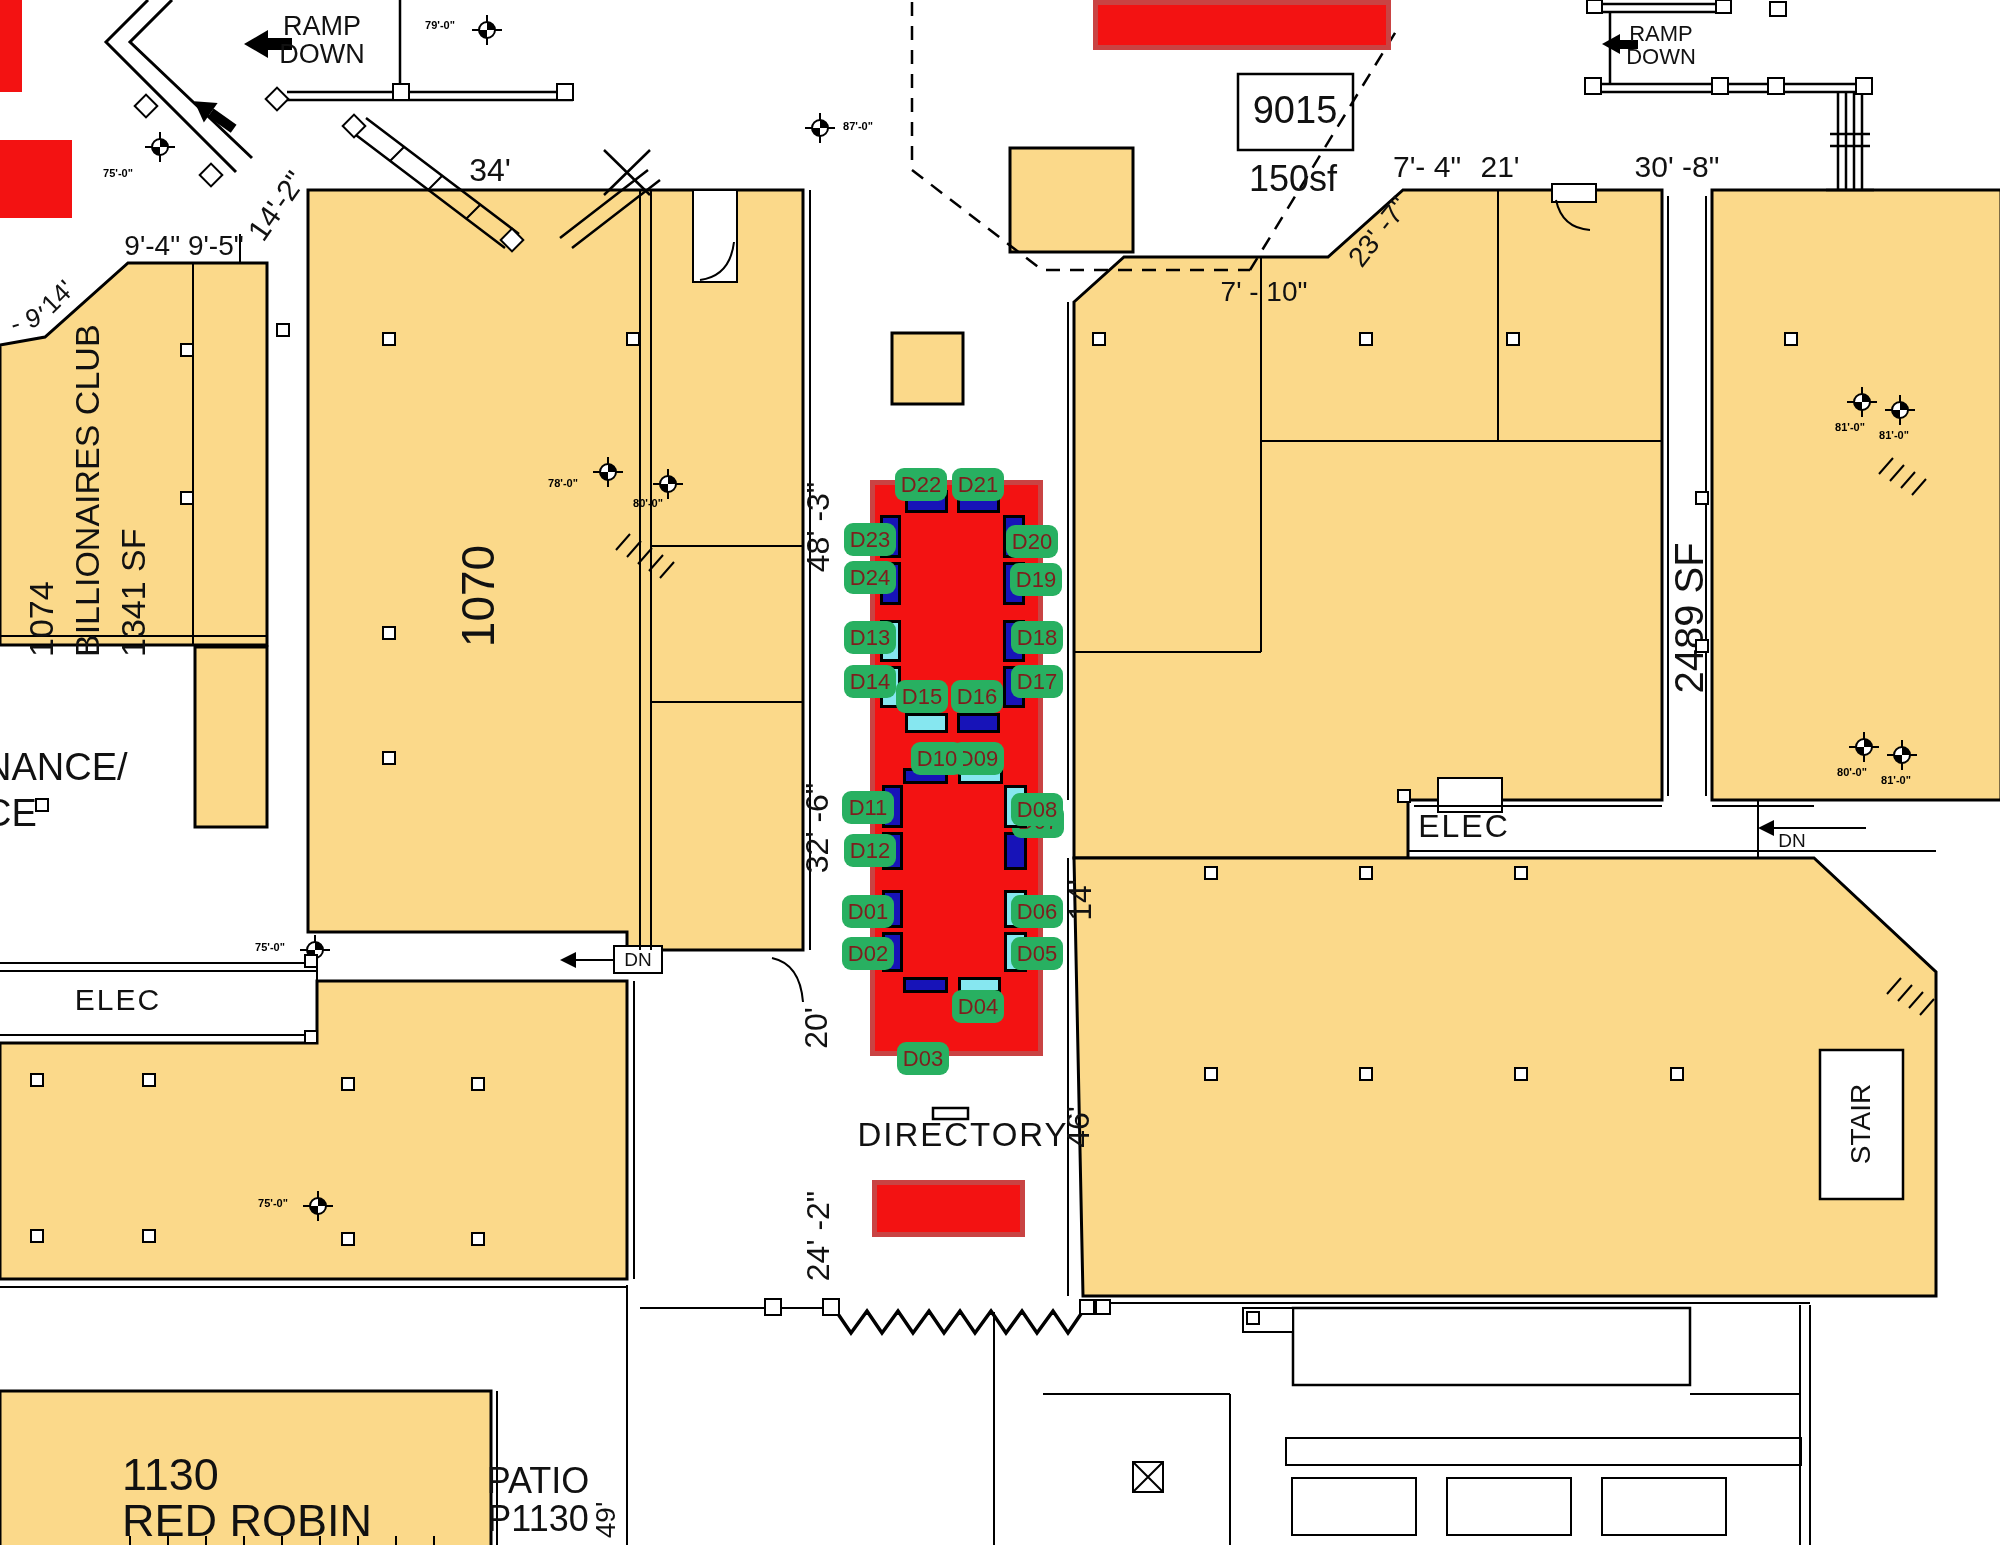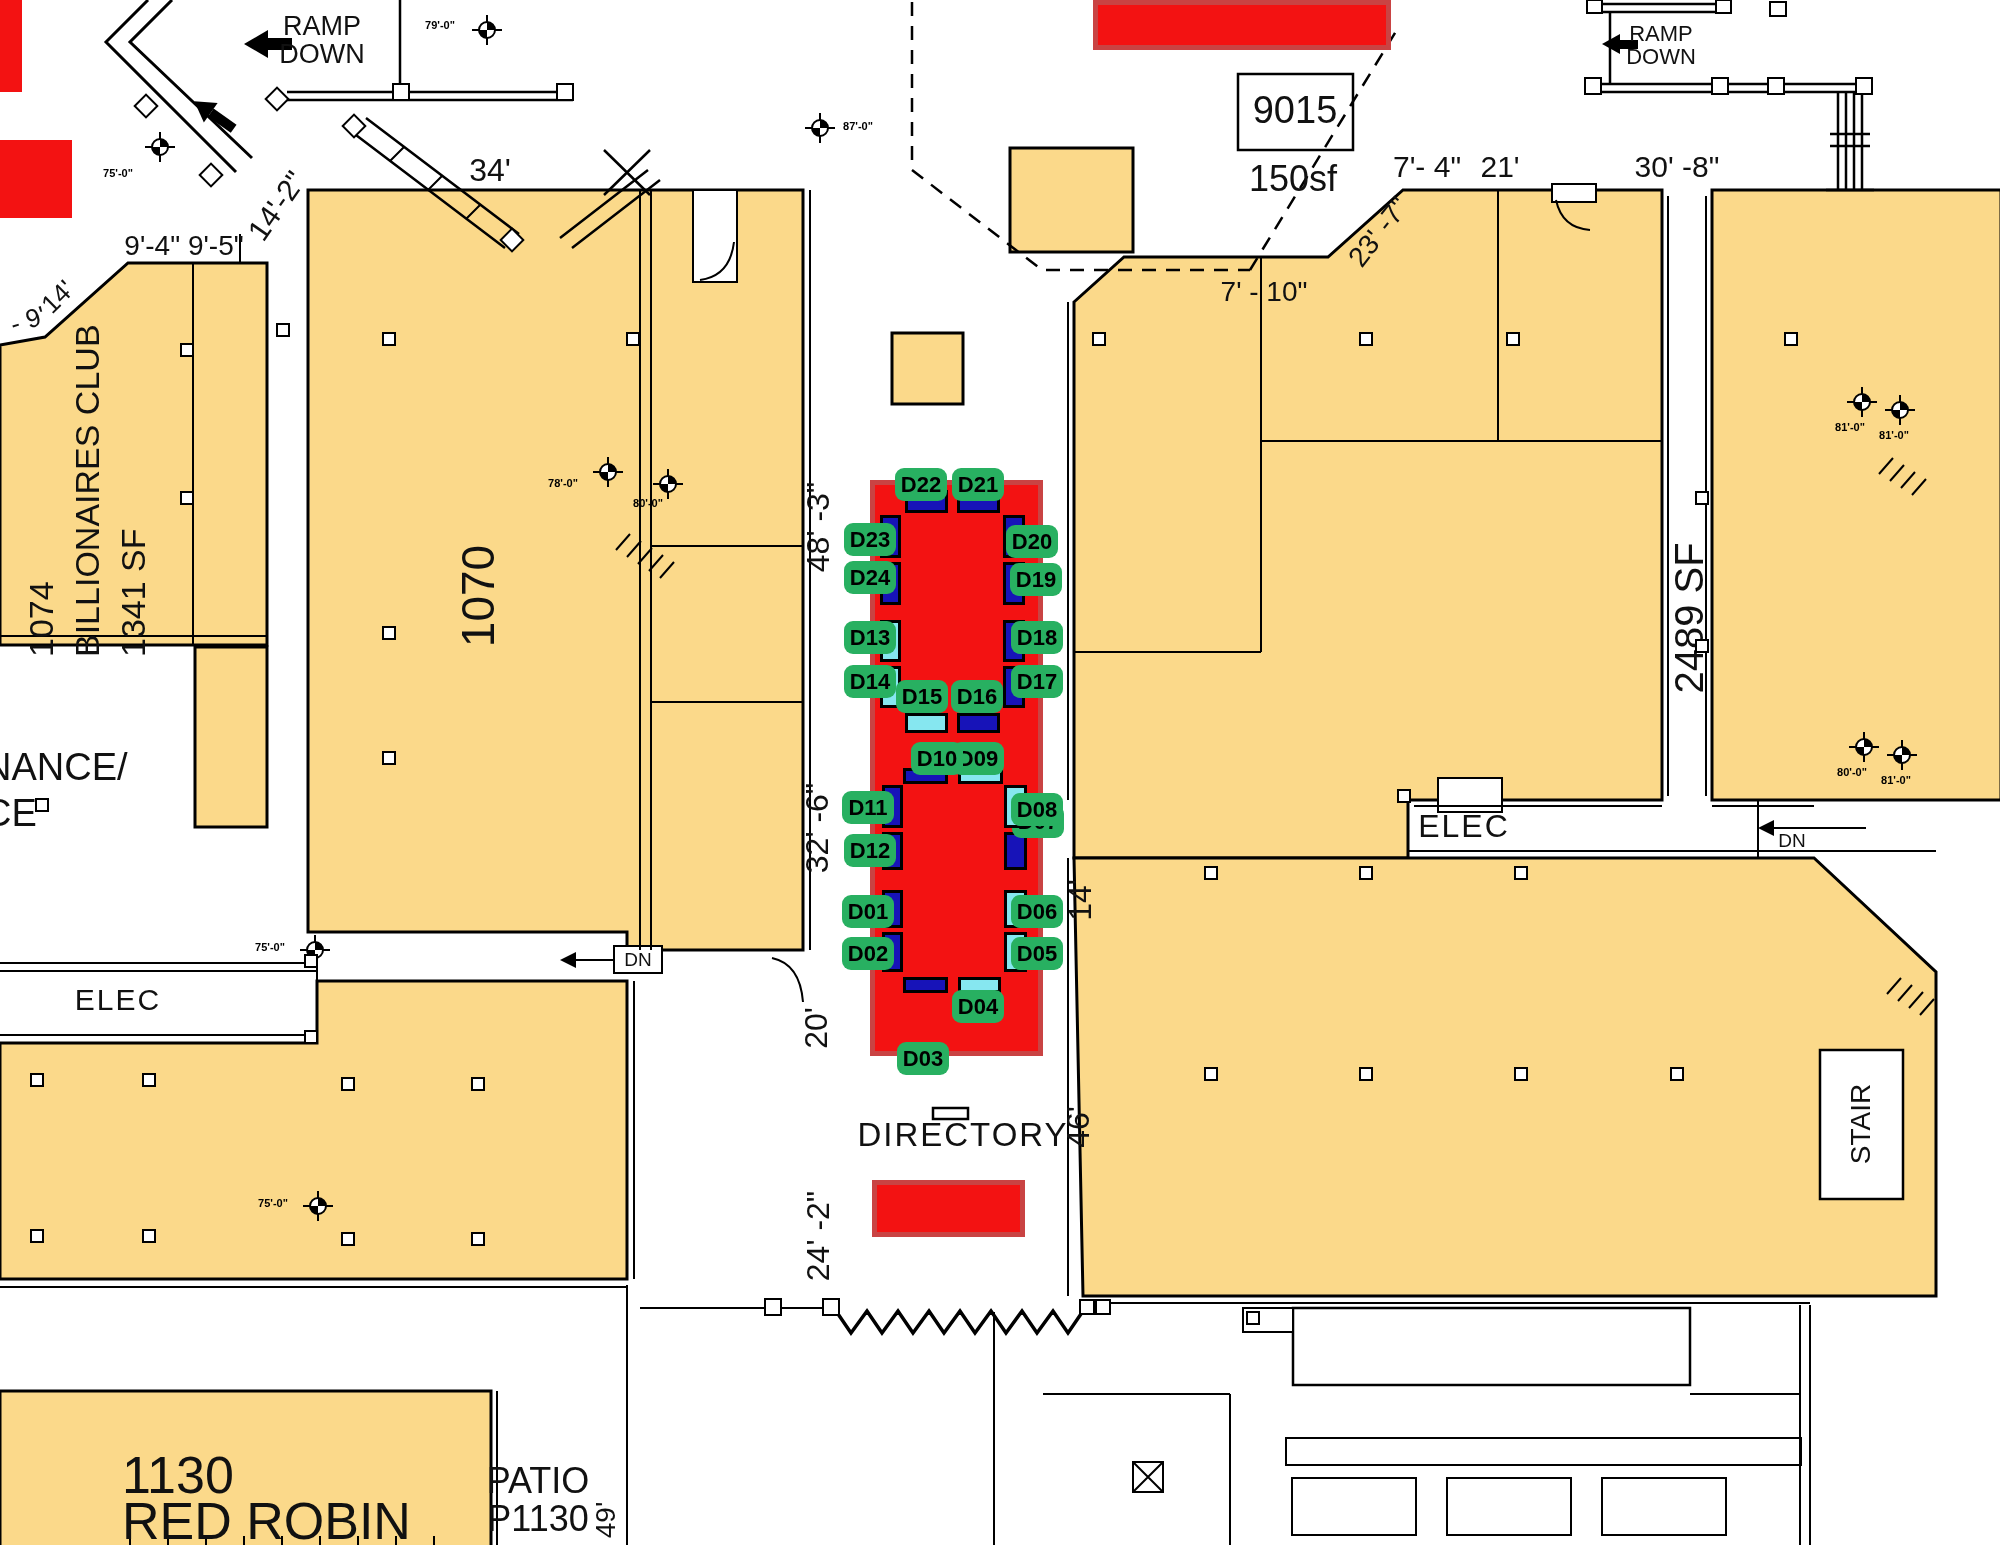--- a/index.html
+++ b/index.html
@@ -10,22 +10,22 @@
        font-family:"Liberation Sans",sans-serif;line-height:1.05;}
   .blk{transform:none;}
   .red{position:absolute;background:#f31212;box-sizing:border-box;}
   .red.bordered{border:5px solid #c94343;}
   .banner{position:absolute;left:487px;top:195px;width:771px;height:107px;background:#5c2ae0;
           border-radius:26px;color:#fff;display:flex;align-items:center;justify-content:center;
           font-size:62px;font-weight:700;letter-spacing:1px;}
   .table{position:absolute;border:3px solid #000;box-sizing:border-box;}
   .table.blue{background:#1713b8;}
   .table.cyan{background:#86e7f0;}
-  .badge{position:absolute;width:52px;height:33px;border-radius:9px;background:#28b061;color:#000000;
-         font-weight:700;font-size:22px;display:flex;align-items:center;justify-content:center;
+  .badge{position:absolute;width:52px;height:33px;border-radius:9px;background:#28b061;color:#7f1d1d;
+         font-weight:400;font-size:22px;display:flex;align-items:center;justify-content:center;
          cursor:pointer;}
   .dim{position:absolute;color:#111;}
   .sq{position:absolute;width:10px;height:10px;background:#fff;border:2px solid #000;box-sizing:content-box;}
   .mk{position:absolute;width:36px;height:36px;margin-left:-18px;margin-top:-18px;}
   .mklbl{position:absolute;transform:translate(-50%,-50%);font-size:11px;font-weight:700;color:#000;white-space:nowrap;}
 </style>
 </head>
 <body>
 
 <div class="stage">
@@ -234,21 +234,21 @@
   <div class="lbl" style="left:638px;top:960px;font-size:19px;">DN</div>
 
   <div class="lbl" style="left:1792px;top:841px;font-size:19px;">DN</div>
 
 
   <div class="lbl" style="left:538px;top:1500px;font-size:36px;text-align:center;">
     <span style="display:block;">PATIO</span>
     <span style="display:block;">P1130</span>
   </div>
 
-  <div class="lbl blk" style="left:122px;top:1452px;transform:none;text-align:left;font-size:52px;line-height:46px;">
+  <div class="lbl blk" style="left:122px;top:1452px;transform:none;text-align:left;font-size:45px;line-height:46px;">
     <span style="display:block;">1130</span>
     <span style="display:block;">RED ROBIN</span>
   </div>
 
   <div class="lbl blk" style="left:-16px;top:744px;transform:none;text-align:left;font-size:38px;line-height:46px;">
     <span style="display:block;">NANCE/</span>
     <span style="display:block;">CE</span>
   </div>
 
   <div class="lbl" style="left:1295px;top:111px;font-size:38px;">9015</div>

